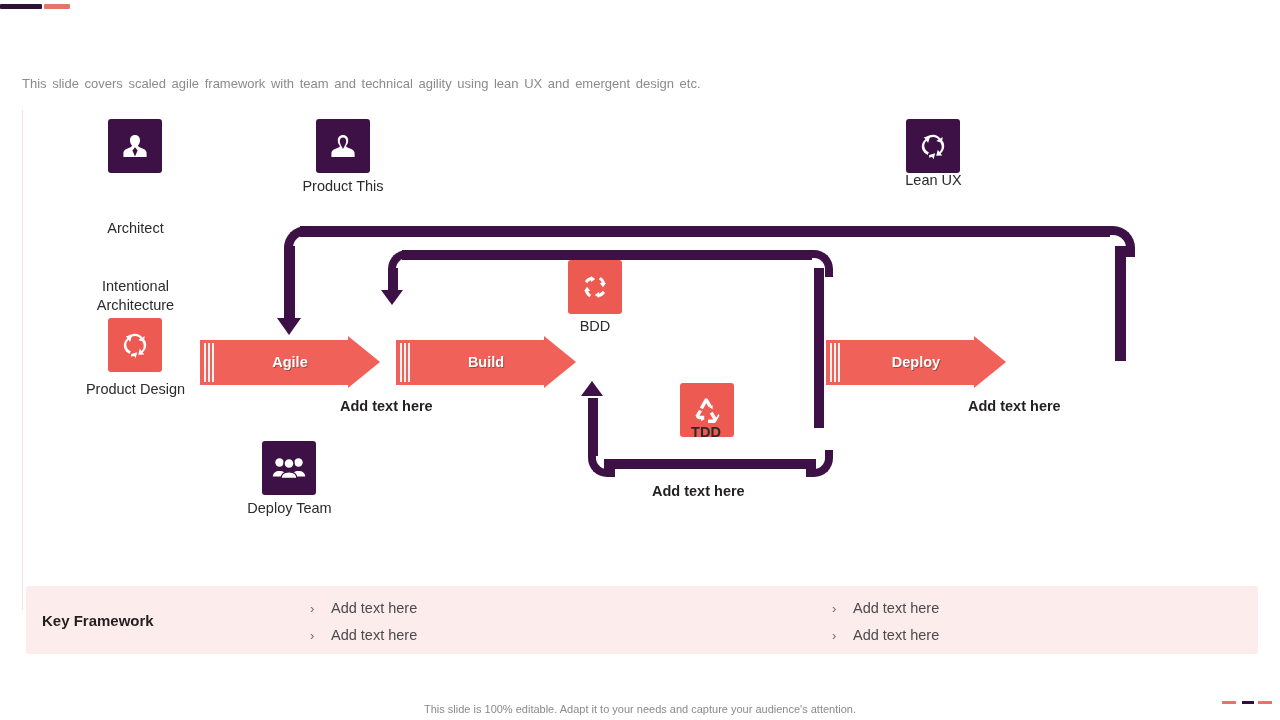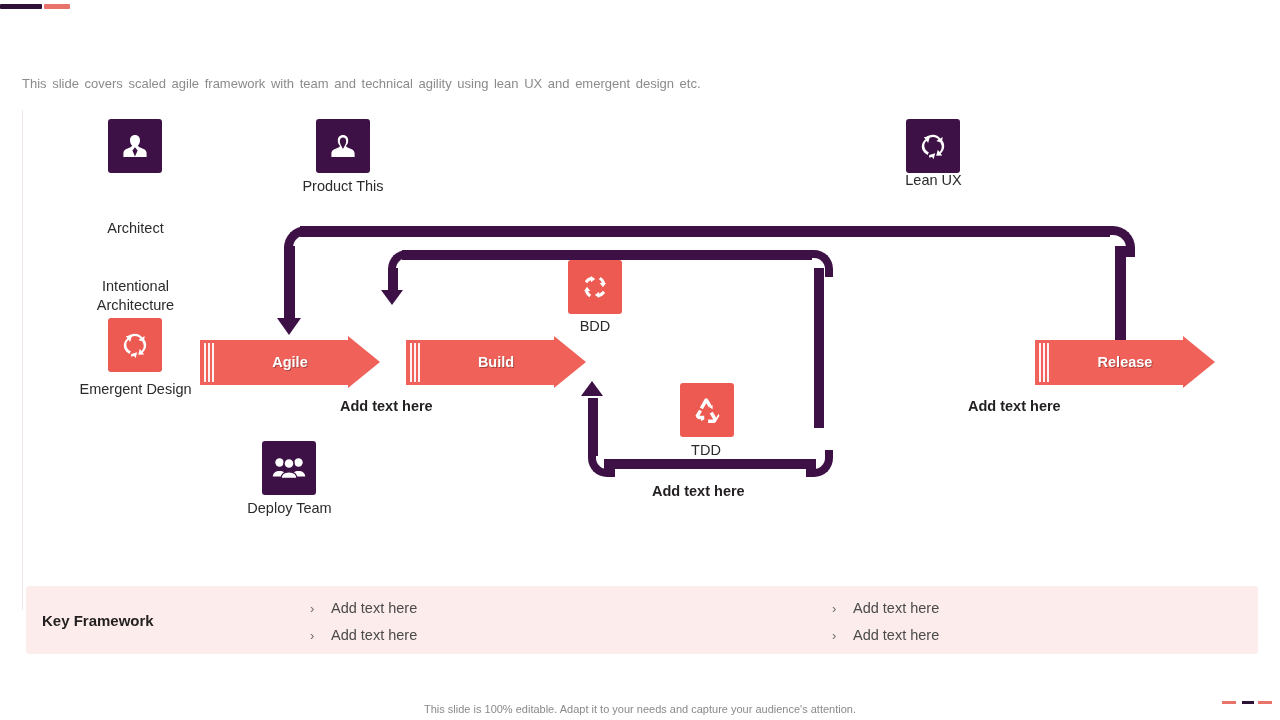--- a/index.html
+++ b/index.html
@@ -144,21 +144,21 @@
   <div class="tile red" style="left:108px;top:318px;">
     <span>
       <svg width="32" height="32" viewBox="0 0 32 32">
         <path fill="#fff" d="M16 4.8c3.0 0 5.7 1.5 7.3 3.8l2.3-1.6-.5 6.1-5.8-2 2.2-1.5c-1.3-1.6-3.2-2.6-5.5-2.6-2.0 0-3.8.8-5.1 2.1l-2.2-2.2C10.6 6.1 13.1 4.8 16 4.8z"></path>
         <path fill="#fff" d="M27.2 16c0 3.0-1.4 5.7-3.6 7.4l1.7 2.2-6.1.1 1.6-5.9 1.6 2.1c1.4-1.2 2.3-3.0 2.3-5.0 0-1.6-.5-3.0-1.4-4.2l2.5-1.8C26.5 12.2 27.2 14 27.2 16z"></path>
         <path fill="#fff" d="M4.8 16.6c0-3.0 1.4-5.7 3.7-7.4l-1.7-2.3 6.1.2-1.8 5.9-1.5-2.2c-1.4 1.2-2.3 3.0-2.3 5.0 0 2.9 1.9 5.4 4.5 6.4l-1.1 2.8C7.5 23.6 4.8 20.4 4.8 16.6z"></path>
         <path fill="#fff" d="M12.2 24.9l6.0-1.6-1.6 5.9-1.5-2.1c-1.0.3-2.0.5-3.1.4z"></path>
       </svg>
     </span>
   </div>
-  <div class="tile-label" style="left:48px;top:381px;width:175px;">Emergent Design</div>
+  <div class="tile-label" style="left:48px;top:381px;width:175px;">Product Design</div>
 
   <div class="tile red" style="left:568px;top:260px;">
     <span>
       <svg width="30" height="30" viewBox="0 0 32 32">
         <path fill="#fff" d="M11.6 4.2l4.6 3.3-4.5 3.5.1-2.2c-1.7.5-3.1 1.6-4 3.1L5.2 10c1.4-2.4 3.7-4.1 6.5-4.7z"></path>
         <path fill="#fff" d="M27.8 11.6l-3.3 4.6-3.5-4.5 2.2.1c-.5-1.7-1.6-3.1-3.1-4l1.9-2.6c2.4 1.4 4.1 3.7 4.7 6.5z"></path>
         <path fill="#fff" d="M20.4 27.8l-4.6-3.3 4.5-3.5-.1 2.2c1.7-.5 3.1-1.6 4-3.1l2.6 1.9c-1.4 2.4-3.7 4.1-6.5 4.7z"></path>
         <path fill="#fff" d="M4.2 20.4l3.3-4.6 3.5 4.5-2.2-.1c.5 1.7 1.6 3.1 3.1 4l-1.9 2.6c-2.4-1.4-4.1-3.7-4.7-6.5z"></path>
       </svg>
     </span>
@@ -169,21 +169,21 @@
     <span>
       <svg width="31" height="31" viewBox="0 0 32 32">
         <path fill="#fff" d="M16 3.5l4.3 7.4-3.1 1.8-2.4-4.2-3.6 6.2-3.1-1.8 5-8.7c.6-1 2.1-1 2.9 0z"></path>
         <path fill="#fff" d="M28.3 21.3l-3.6 6.2c-.5.9-1.5 1.4-2.5 1.4h-5.6v-3.6h5.3l-3.6-6.2 3.1-1.8 3.6 6.2 2.4-4.2z"></path>
         <path fill="#fff" d="M3.6 21.3l3.6-6.2 3.1 1.8-2.6 4.5h4.9v3.6H7.3c-1.0 0-2.0-.5-2.5-1.4-.6-.9-.6-1.5-1.2-2.3z"></path>
         <path fill="#fff" d="M9.4 22.6l3.6 2.3-3.6 2.3z"></path>
         <path fill="#fff" d="M21.2 10.4l.1 4.3-3.7-2.2z"></path>
       </svg>
     </span>
   </div>
-  <div class="tile-label" style="left:656px;top:442px;width:100px;">TDD</div>
+  <div class="tile-label" style="left:656px;top:424px;width:100px;font-weight:bold;">TDD</div>
 
   <div class="lp-h" style="left:300px;top:226px;width:810px;height:11px;"></div>
   <div class="corner" style="left:284px;top:226px;width:22px;height:22px;border-right:none;border-bottom:none;border-top-left-radius:22px;"></div>
   <div class="corner" style="left:1104px;top:226px;width:22px;height:22px;border-left:none;border-bottom:none;border-top-right-radius:22px;"></div>
   <div class="lp-v" style="left:284px;top:246px;width:11px;height:75px;"></div>
   <div class="lp-v" style="left:1115px;top:246px;width:11px;height:115px;"></div>
   <div class="tri-down" style="left:277px;top:318px;"></div>
 
   <div class="lp-h" style="left:402px;top:250px;width:410px;height:10px;"></div>
   <div class="corner" style="left:388px;top:250px;width:19px;height:19px;border-width:8px;border-right:none;border-bottom:none;border-top-left-radius:19px;"></div>
@@ -202,43 +202,43 @@
     <div class="body" style="width:148px;"></div>
     <div class="head" style="left:148px;"></div>
     <div class="stripes">
         <i style="left:0;"></i>
         <i style="left:4px;"></i>
         <i style="left:8px;"></i>
       </div>
     <div class="lbl">Agile</div>
   </div>
 
-  <div class="arrow" style="left:406px;width:180px;">
+  <div class="arrow" style="left:396px;width:180px;">
     <div class="body" style="width:148px;"></div>
     <div class="head" style="left:148px;"></div>
     <div class="stripes">
         <i style="left:0;"></i>
         <i style="left:4px;"></i>
         <i style="left:8px;"></i>
       </div>
     <div class="lbl">Build</div>
   </div>
 
 
-
-  <div class="arrow" style="left:1035px;width:180px;">
+  <div class="arrow" style="left:826px;width:180px;">
     <div class="body" style="width:148px;"></div>
     <div class="head" style="left:148px;"></div>
     <div class="stripes">
         <i style="left:0;"></i>
         <i style="left:4px;"></i>
         <i style="left:8px;"></i>
       </div>
-    <div class="lbl">Release</div>
-  </div>
+    <div class="lbl">Deploy</div>
+  </div>
+
 
   <div class="addtext" style="left:340px;top:398px;">Add text here</div>
   <div class="addtext" style="left:968px;top:398px;">Add text here</div>
   <div class="addtext" style="left:652px;top:483px;">Add text here</div>
 
   <div class="kt"></div>
   <div class="kt-title">Key Framework</div>
 
   <div class="kt-chev" style="left:310px;top:601px;">›</div>
   <div class="kt-item" style="left:331px;top:600px;">Add text here</div>

